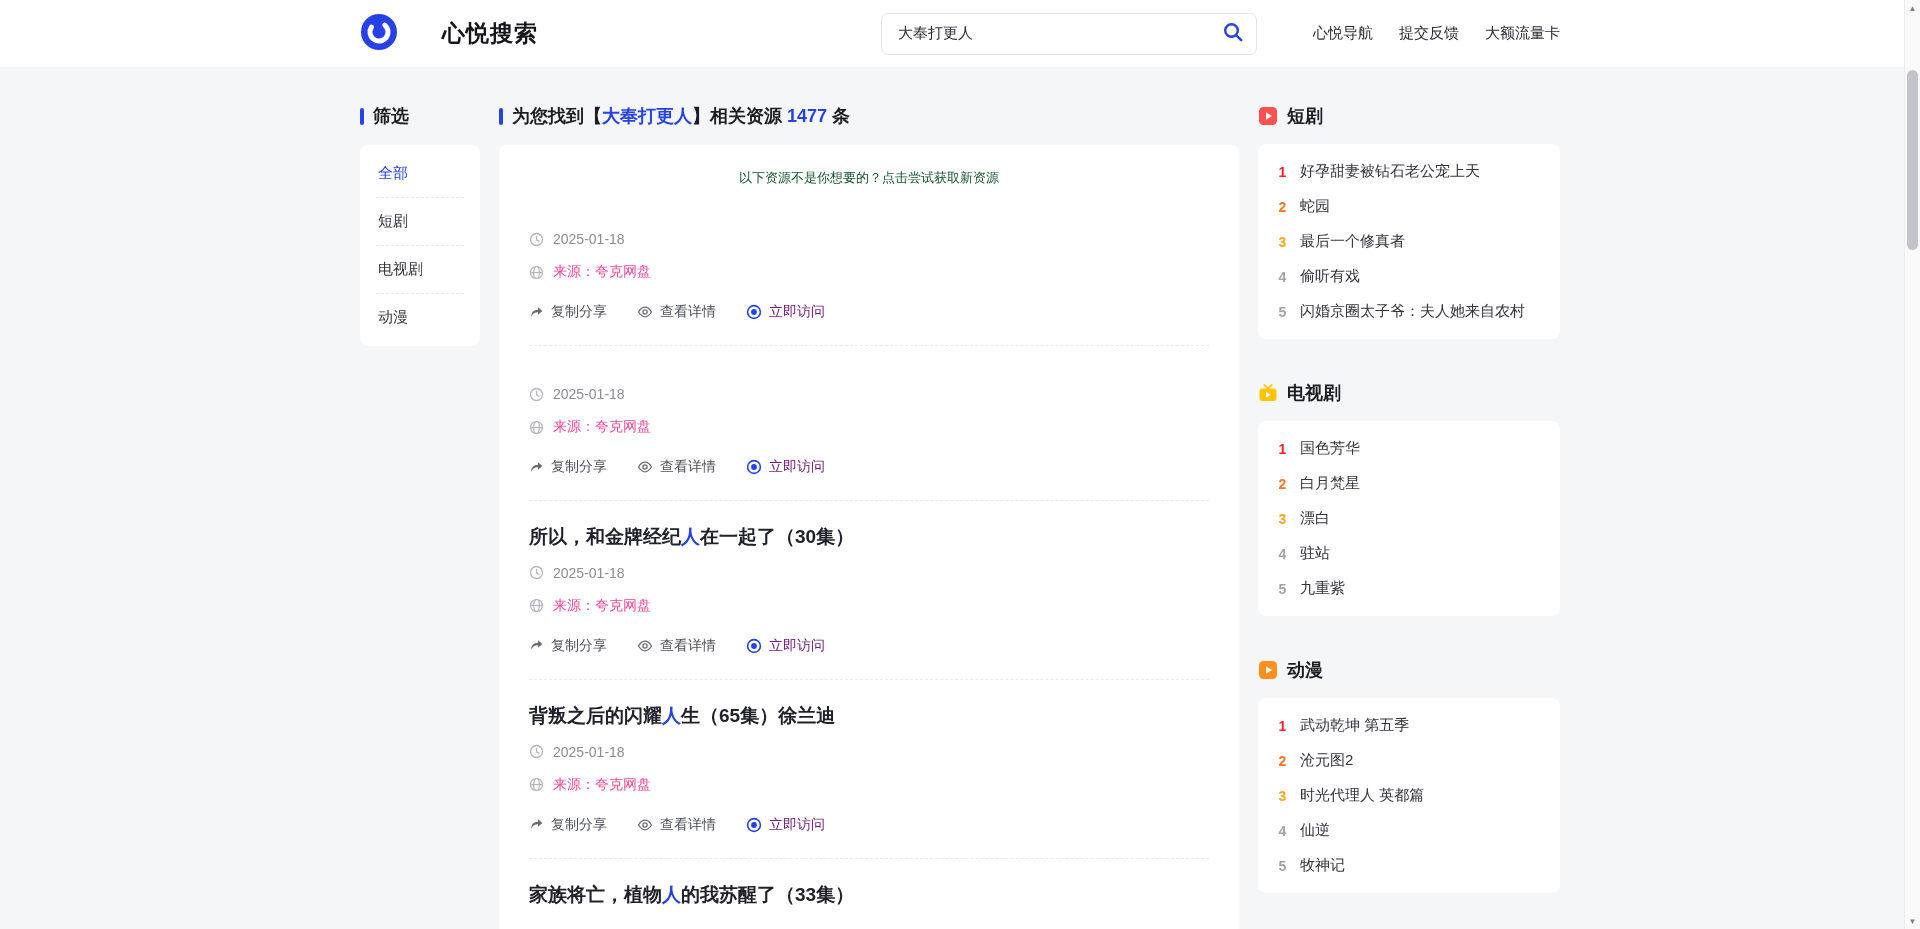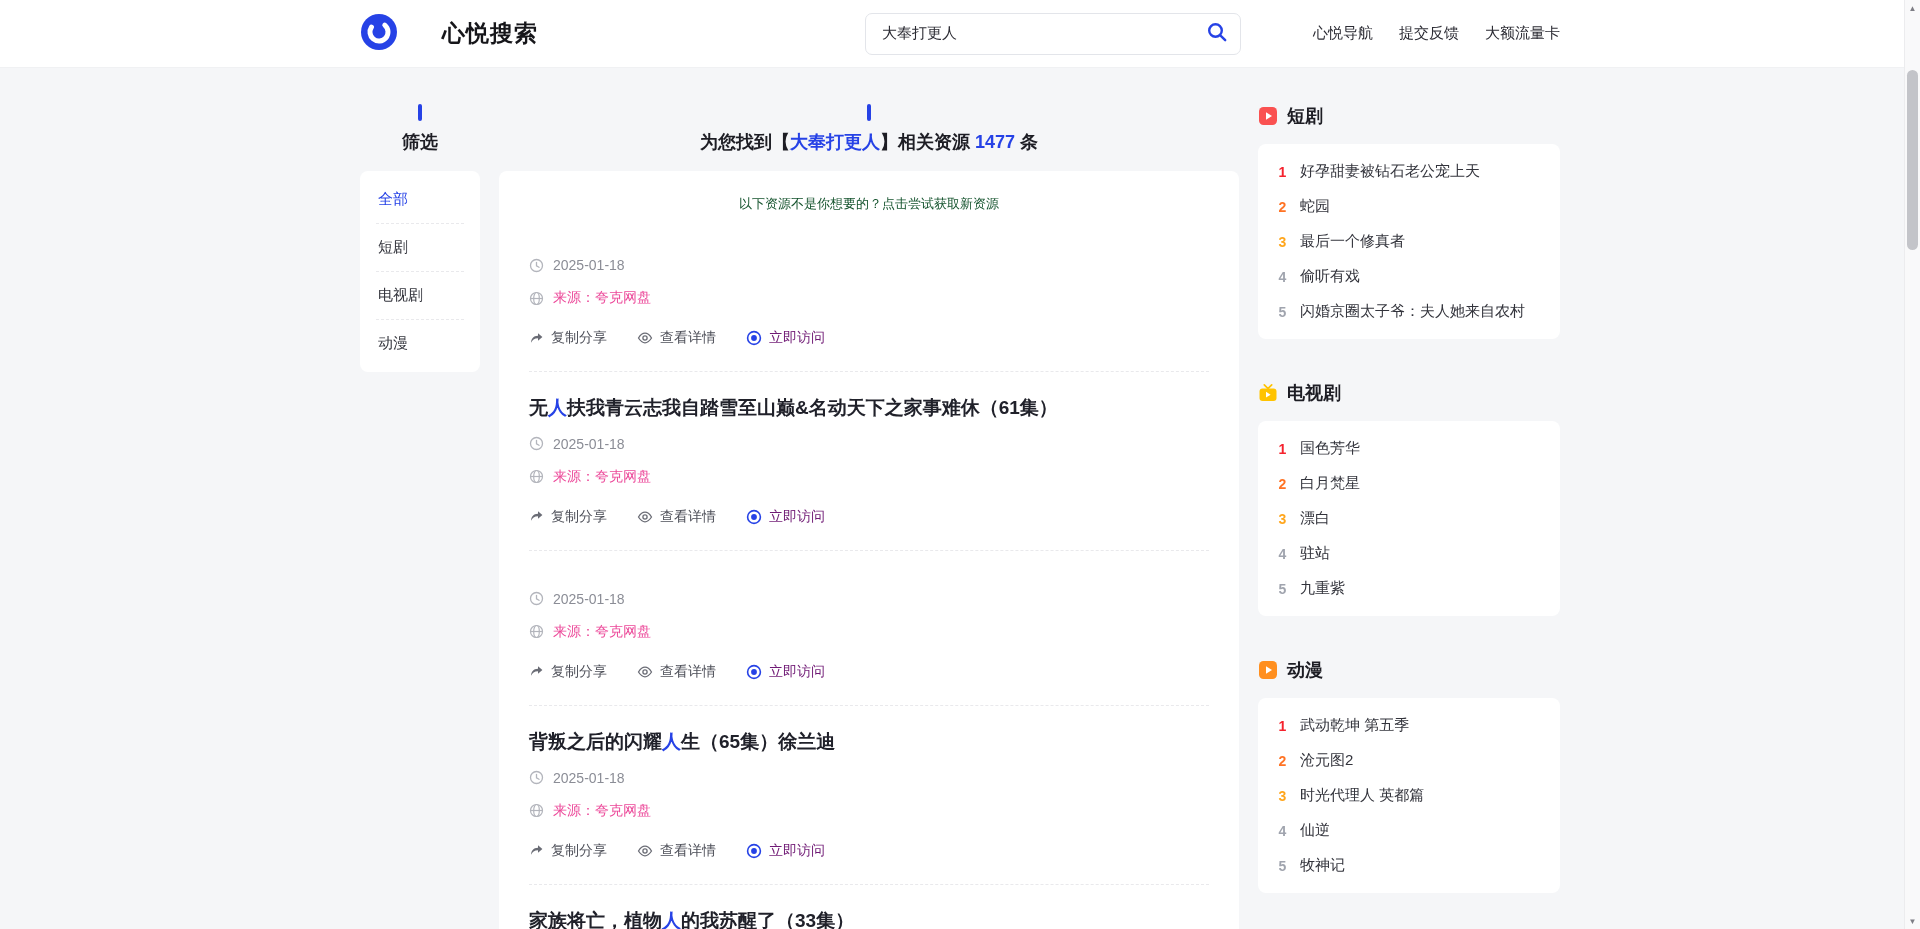--- a/index.html
+++ b/index.html
@@ -15,30 +15,30 @@
   .header-inner { width:1200px; margin:0 auto; height:100%; display:flex; align-items:center; }
   .logo { display:flex; align-items:center; gap:10px; cursor:pointer; }
   .logo-text { font-size:23px; font-weight:700; color:#16161a; letter-spacing:1px;margin-left:34px; }
   .search-box { margin-left:auto; position:relative; width:376px; }
   .search-input {
     width:100%; height:42px; border:1px solid #e3e5ea; border-radius:7px;
     padding:0 48px 0 16px; font-size:15px; color:#2b2b33; outline:none; background:#fff;
     font-family:inherit;
   }
   .search-btn { position:absolute; right:6px; top:4px; width:36px; height:34px; border:none; background:transparent; cursor:pointer; display:flex; align-items:center; justify-content:center; }
-  .top-nav { margin-left:72px; display:flex; gap:26px; }
+  .top-nav { margin-left:56px; display:flex; gap:26px; }
   .top-nav a { font-size:15px; color:#2b2b33; text-decoration:none; cursor:pointer; white-space:nowrap; }
 
   
   .content { width:1200px; margin:36px auto 0; display:flex; gap:19px; align-items:flex-start; }
   .filter-col { width:120px; flex:none; }
   .main-col   { width:740px; flex:none; }
   .right-col  { flex:1; min-width:0; }
 
-  .col-title { display:flex; align-items:center; gap:9px; font-size:18px; font-weight:700; color:#1d1d24; margin-bottom:17px;flex-direction:column; }
+  .col-title { display:flex; align-items:center; gap:9px; font-size:18px; font-weight:700; color:#1d1d24; margin-bottom:17px; }
   .bar { width:4px; height:17px; background:#2642e6; border-radius:2px; flex:none; }
   .kw, .count { color:#2642e6; }
 
   .card { background:#fff; border-radius:8px; }
 
   
   .filter-card { padding:5px 16px; }
   .filter-item { padding:14px 2px; font-size:15px; color:#33343c; border-bottom:1px dashed #e9e9ec; cursor:pointer; }
   .filter-item:last-child { border-bottom:none; }
   .filter-item.active { color:#2642e6; }
@@ -179,21 +179,20 @@
                   <circle cx="8" cy="8" r="6.4" fill="none" stroke="#2642e6" stroke-width="1.6"></circle>
                   <circle cx="8" cy="8" r="2.9" fill="#2642e6"></circle>
                 </svg>
               </span>
             <span>立即访问</span>
           </span>
         </div>
       </div>
 
       <div class="result-item">
-        <div class="result-title"><span>无</span><span class="hl">人</span><span>扶我青云志我自踏雪至山巅&amp;名动天下之家事难休（61集）</span></div>
         <div class="meta-row">
           <span class="micon">
               <svg width="15" height="15" viewBox="0 0 15 15">
                 <circle cx="7.5" cy="7.5" r="6" fill="none" stroke="#b3b5bc" stroke-width="1.3"></circle>
                 <path d="M7.5 4.3 V7.8 L10 9.3" fill="none" stroke="#b3b5bc" stroke-width="1.3" stroke-linecap="round"></path>
               </svg>
             </span>
           <span>2025-01-18</span>
         </div>
         <div class="meta-row src">
@@ -230,20 +229,21 @@
                   <circle cx="8" cy="8" r="6.4" fill="none" stroke="#2642e6" stroke-width="1.6"></circle>
                   <circle cx="8" cy="8" r="2.9" fill="#2642e6"></circle>
                 </svg>
               </span>
             <span>立即访问</span>
           </span>
         </div>
       </div>
 
       <div class="result-item">
+        <div class="result-title"><span>所以，和金牌经纪</span><span class="hl">人</span><span>在一起了（30集）</span></div>
         <div class="meta-row">
           <span class="micon">
               <svg width="15" height="15" viewBox="0 0 15 15">
                 <circle cx="7.5" cy="7.5" r="6" fill="none" stroke="#b3b5bc" stroke-width="1.3"></circle>
                 <path d="M7.5 4.3 V7.8 L10 9.3" fill="none" stroke="#b3b5bc" stroke-width="1.3" stroke-linecap="round"></path>
               </svg>
             </span>
           <span>2025-01-18</span>
         </div>
         <div class="meta-row src">

